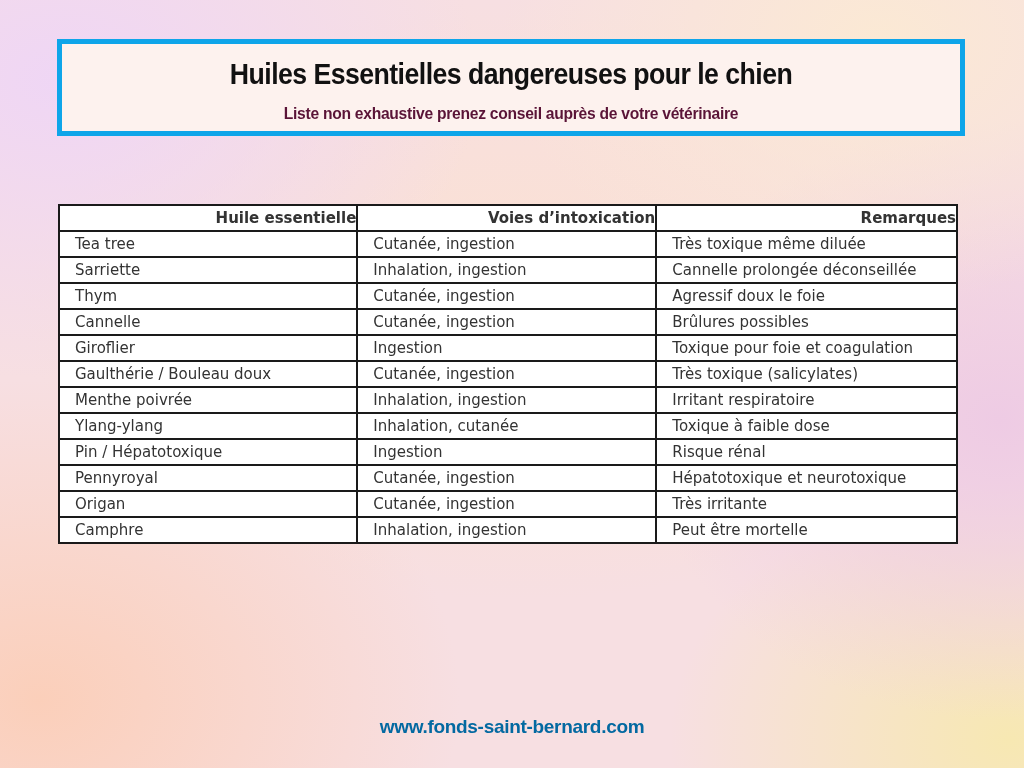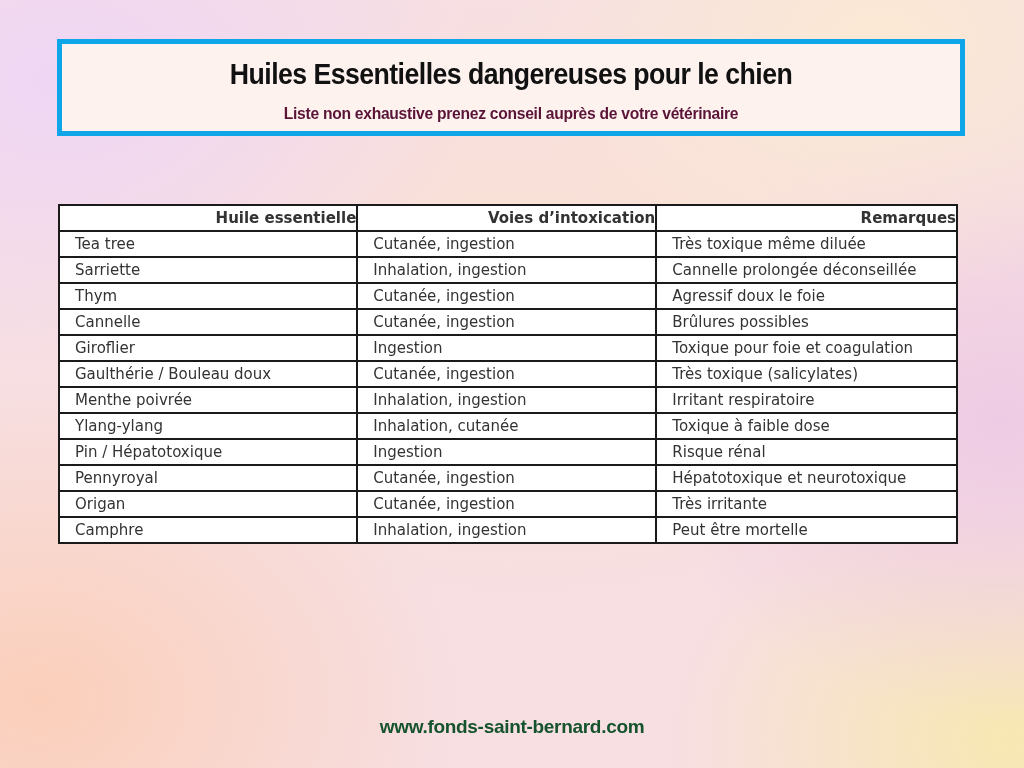--- a/index.html
+++ b/index.html
@@ -40,21 +40,21 @@
   table.oils th, table.oils td {
     border: 2px solid #1a1a1a; height: 24px; padding: 0; line-height: 24px;
     white-space: nowrap;
   }
   table.oils th { font-weight: bold; text-align: right; }
   table.oils td { padding-left: 15px; text-align: left; margin-left: 23px; }
   col.c1 { width: 299px; } col.c2 { width: 300px; } col.c3 { width: 301px; }
   .footer {
     position: absolute; left: 0; right: 0; top: 716px; text-align: center;
     font-family: "Liberation Sans", sans-serif; font-weight: bold;
-    font-size: 19px; color: #14532d; letter-spacing: -0.3px;
+    font-size: 19px; color: #0369a1; letter-spacing: -0.3px;
   }
 </style>
 </head>
 <body>
 
 <div class="title-box">
   <div class="title">Huiles Essentielles dangereuses pour le chien</div>
   <div class="subtitle">Liste non exhaustive prenez conseil auprès de votre vétérinaire</div>
 </div>
 

